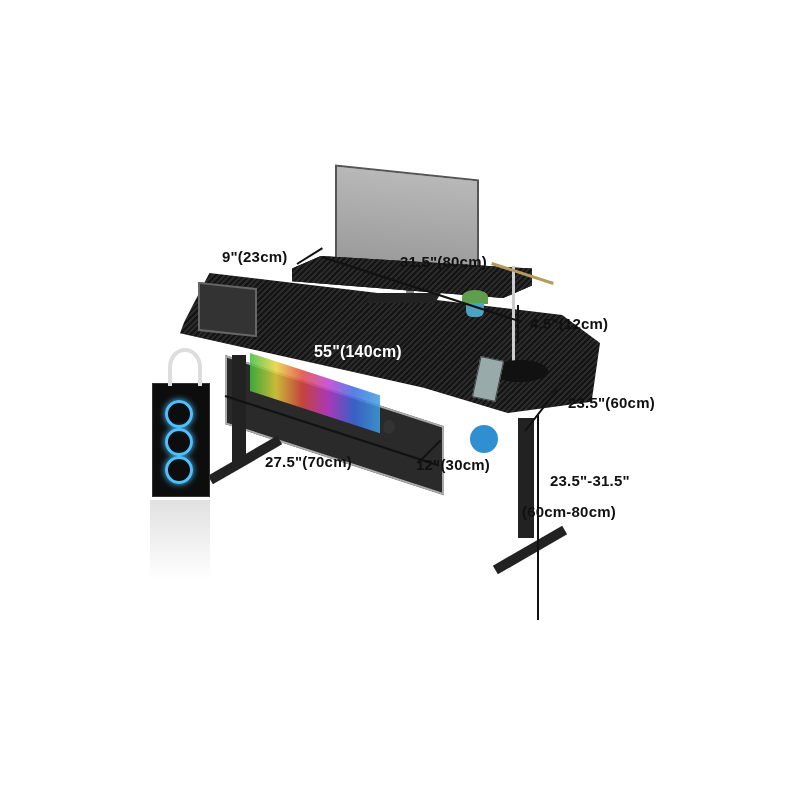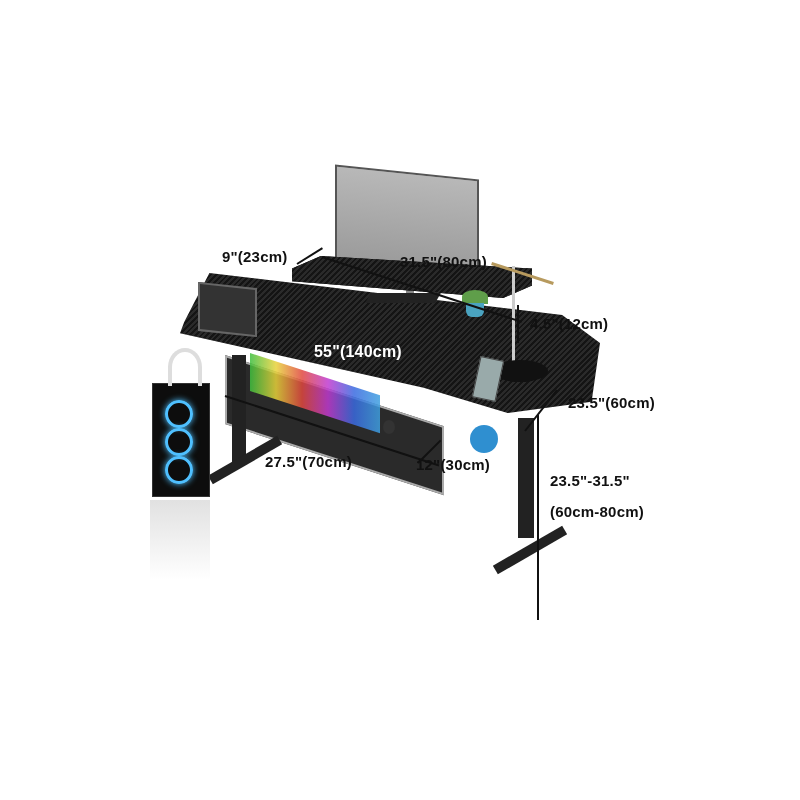--- a/index.html
+++ b/index.html
@@ -96,14 +96,14 @@
   <div class="vline" style="left:537px;top:415px;height:205px;"></div>
 
   <div class="label" style="left:222px;top:248px;">9"(23cm)</div>
   <div class="label" style="left:400px;top:253px;">31.5"(80cm)</div>
   <div class="label" style="left:530px;top:315px;">4.5"(12cm)</div>
   <div class="label white" style="left:314px;top:343px;">55"(140cm)</div>
   <div class="label" style="left:568px;top:394px;">23.5"(60cm)</div>
   <div class="label" style="left:265px;top:453px;">27.5"(70cm)</div>
   <div class="label" style="left:416px;top:456px;">12"(30cm)</div>
   <div class="label" style="left:550px;top:472px;">23.5"-31.5"</div>
-  <div class="label" style="left:550px;top:503px;">(60cm-80cm)</div>
+  <div class="label" style="left:522px;top:503px;">(60cm-80cm)</div>
 </div>
 
 </body></html>

